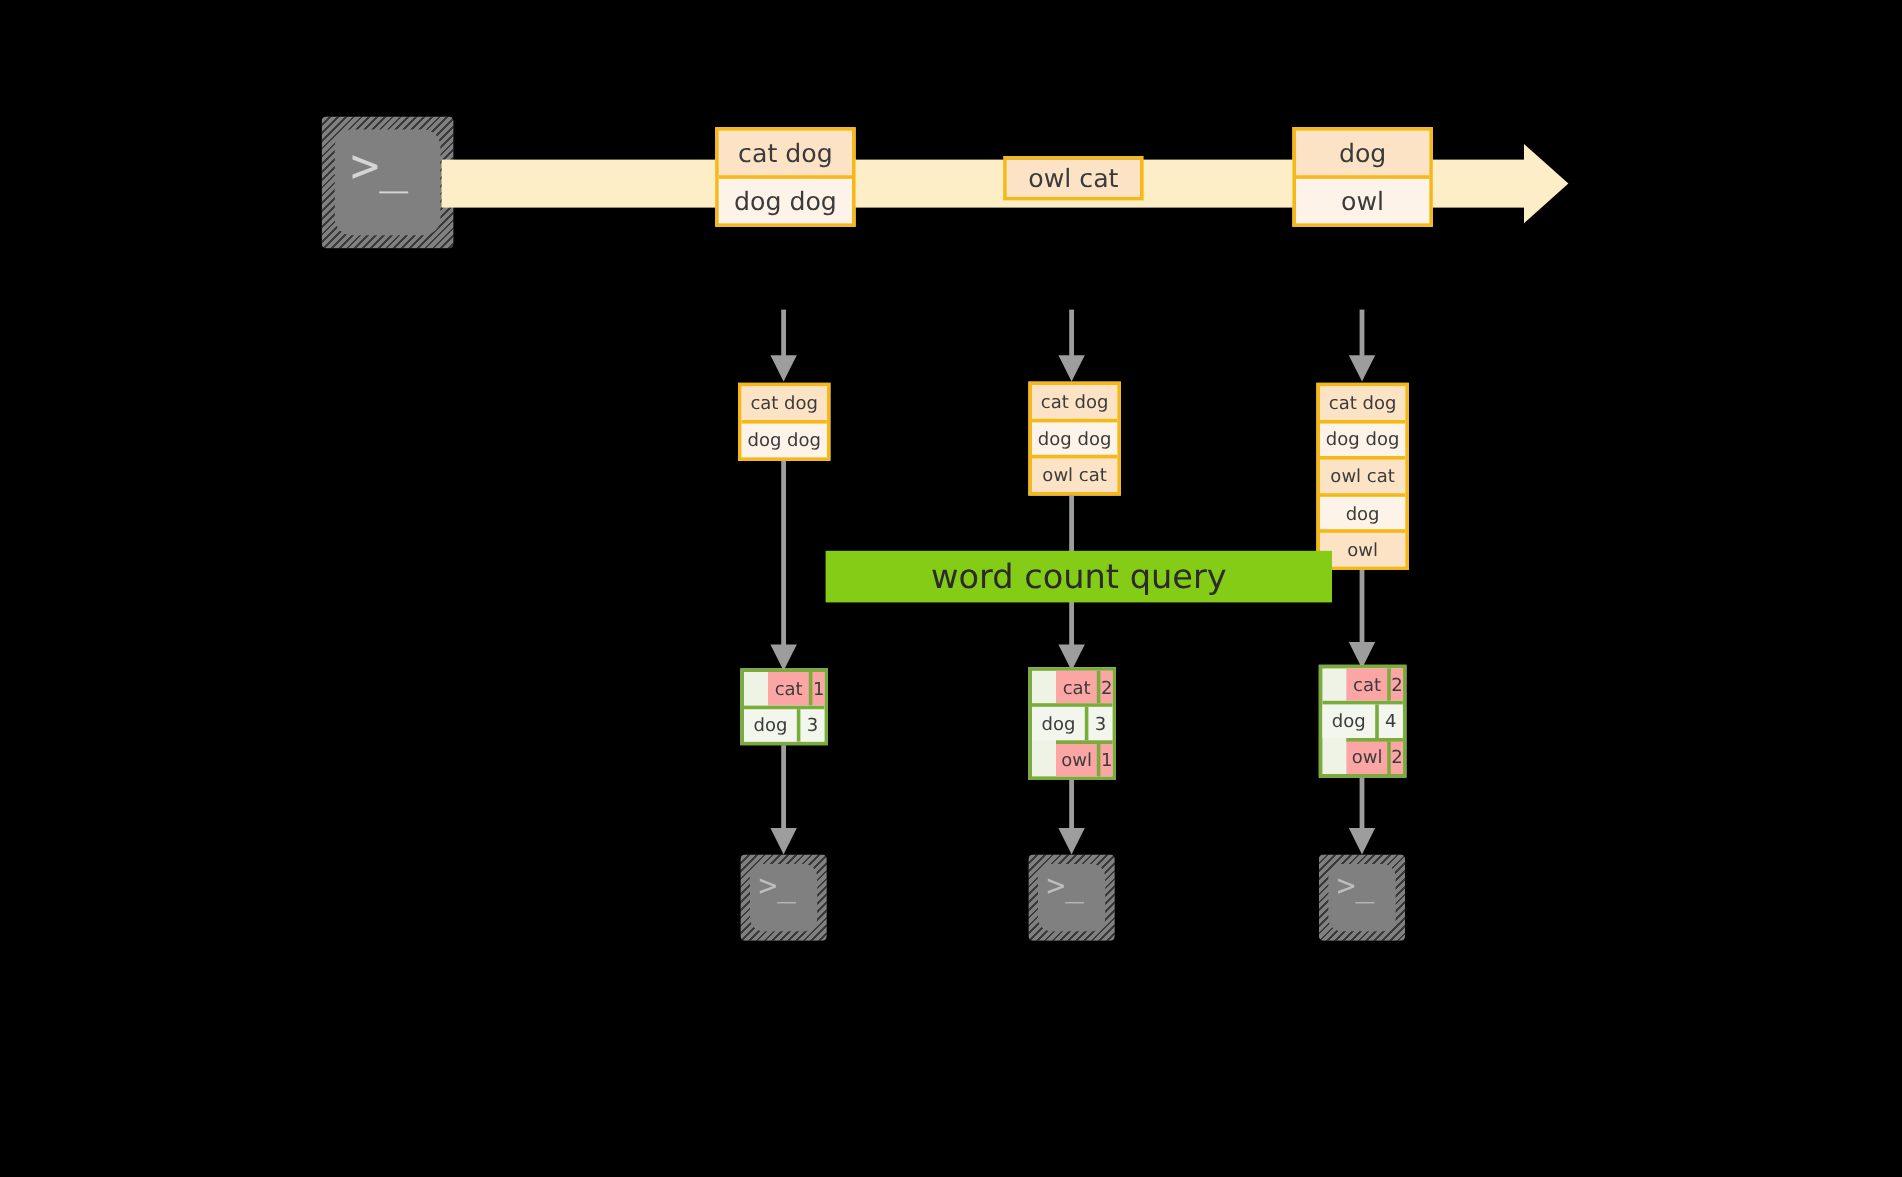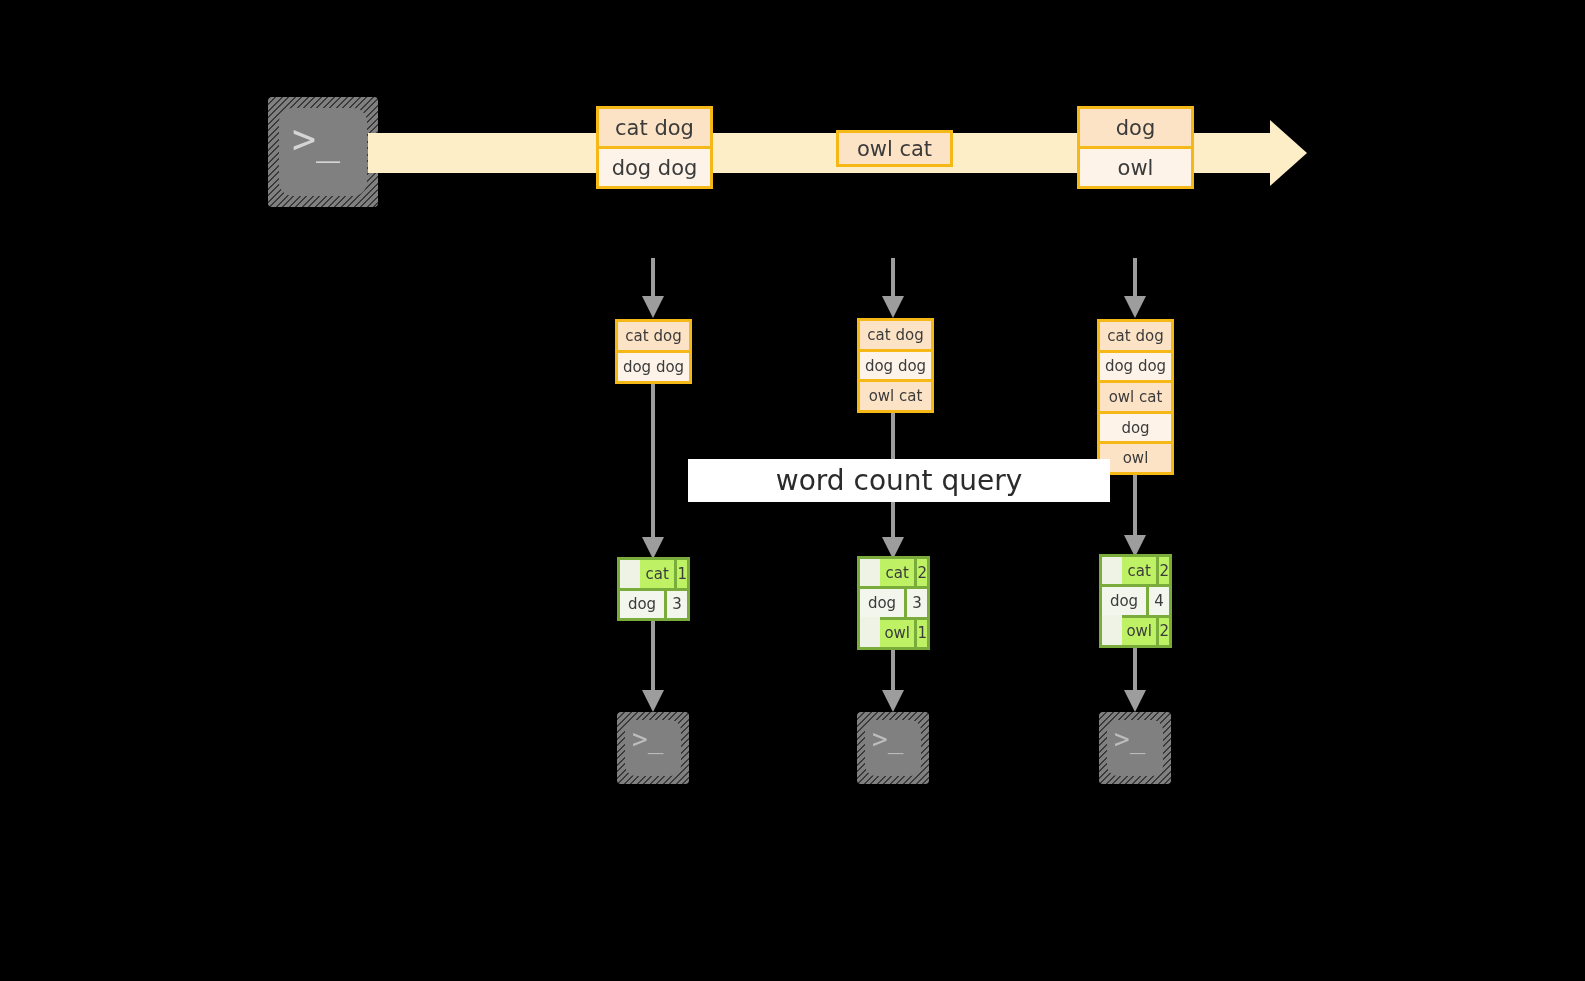--- a/index.html
+++ b/index.html
@@ -105,21 +105,21 @@
   .tbl-key, .tbl-val {
     box-sizing: border-box;
     display: flex;
     align-items: center;
     justify-content: center;
     font-size: 15px;
     color: #3b3b3b;
   }
   .tbl-key { width: 44px; }
   .tbl-val { flex: 1 1 auto; border-left: 3px solid #7aac3c; }
-  .gshade-dark  { background: #bef264; margin-left: 20px; }
+  .gshade-dark  { background: #fca5a5; margin-left: 20px; }
   .gshade-light { background: #f2f6ed; }
 
   
   .gline {
     position: absolute;
     background: #9d9d9d;
     width: 4px;
   }
   .gline-dash {
     position: absolute;
@@ -132,21 +132,21 @@
     position: absolute;
     width: 0; height: 0;
     border-left: 11px solid transparent;
     border-right: 11px solid transparent;
     border-top: 22px solid #9d9d9d;
   }
 
   
   .query-label {
     position: absolute;
-    background: #ffffff;
+    background: #84cc16;
     display: flex;
     align-items: center;
     justify-content: center;
     color: #2b2b2b;
     font-size: 28px;
     white-space: nowrap;
   }
 </style>
 </head>
 <body>

